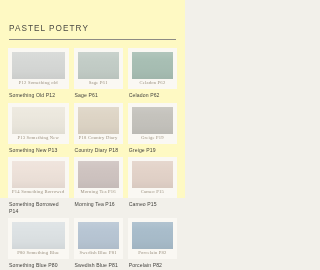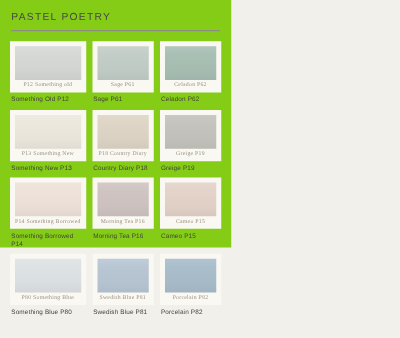--- a/index.html
+++ b/index.html
@@ -10,22 +10,22 @@
     width: 185px;
     height: 270px;
     background: #f2f0ea;
     font-family: "Liberation Sans", sans-serif;
     overflow: hidden;
   }
   .page {
     width: 185px;
     height: 198px;
     box-sizing: border-box;
-    padding: 9px 8px 0 8px;
-    background: #84cc16;
+    padding: 24px 8px 0 8px;
+    background: #fef9c3;
     position: relative;
   }
   .page-title {
     font-family: "Liberation Sans", sans-serif;
     font-size: 8.2px;
     letter-spacing: 1.05px;
     color: #4a4944;
     font-weight: 400;
     margin: 0 0 6px 1px;
     white-space: nowrap;

